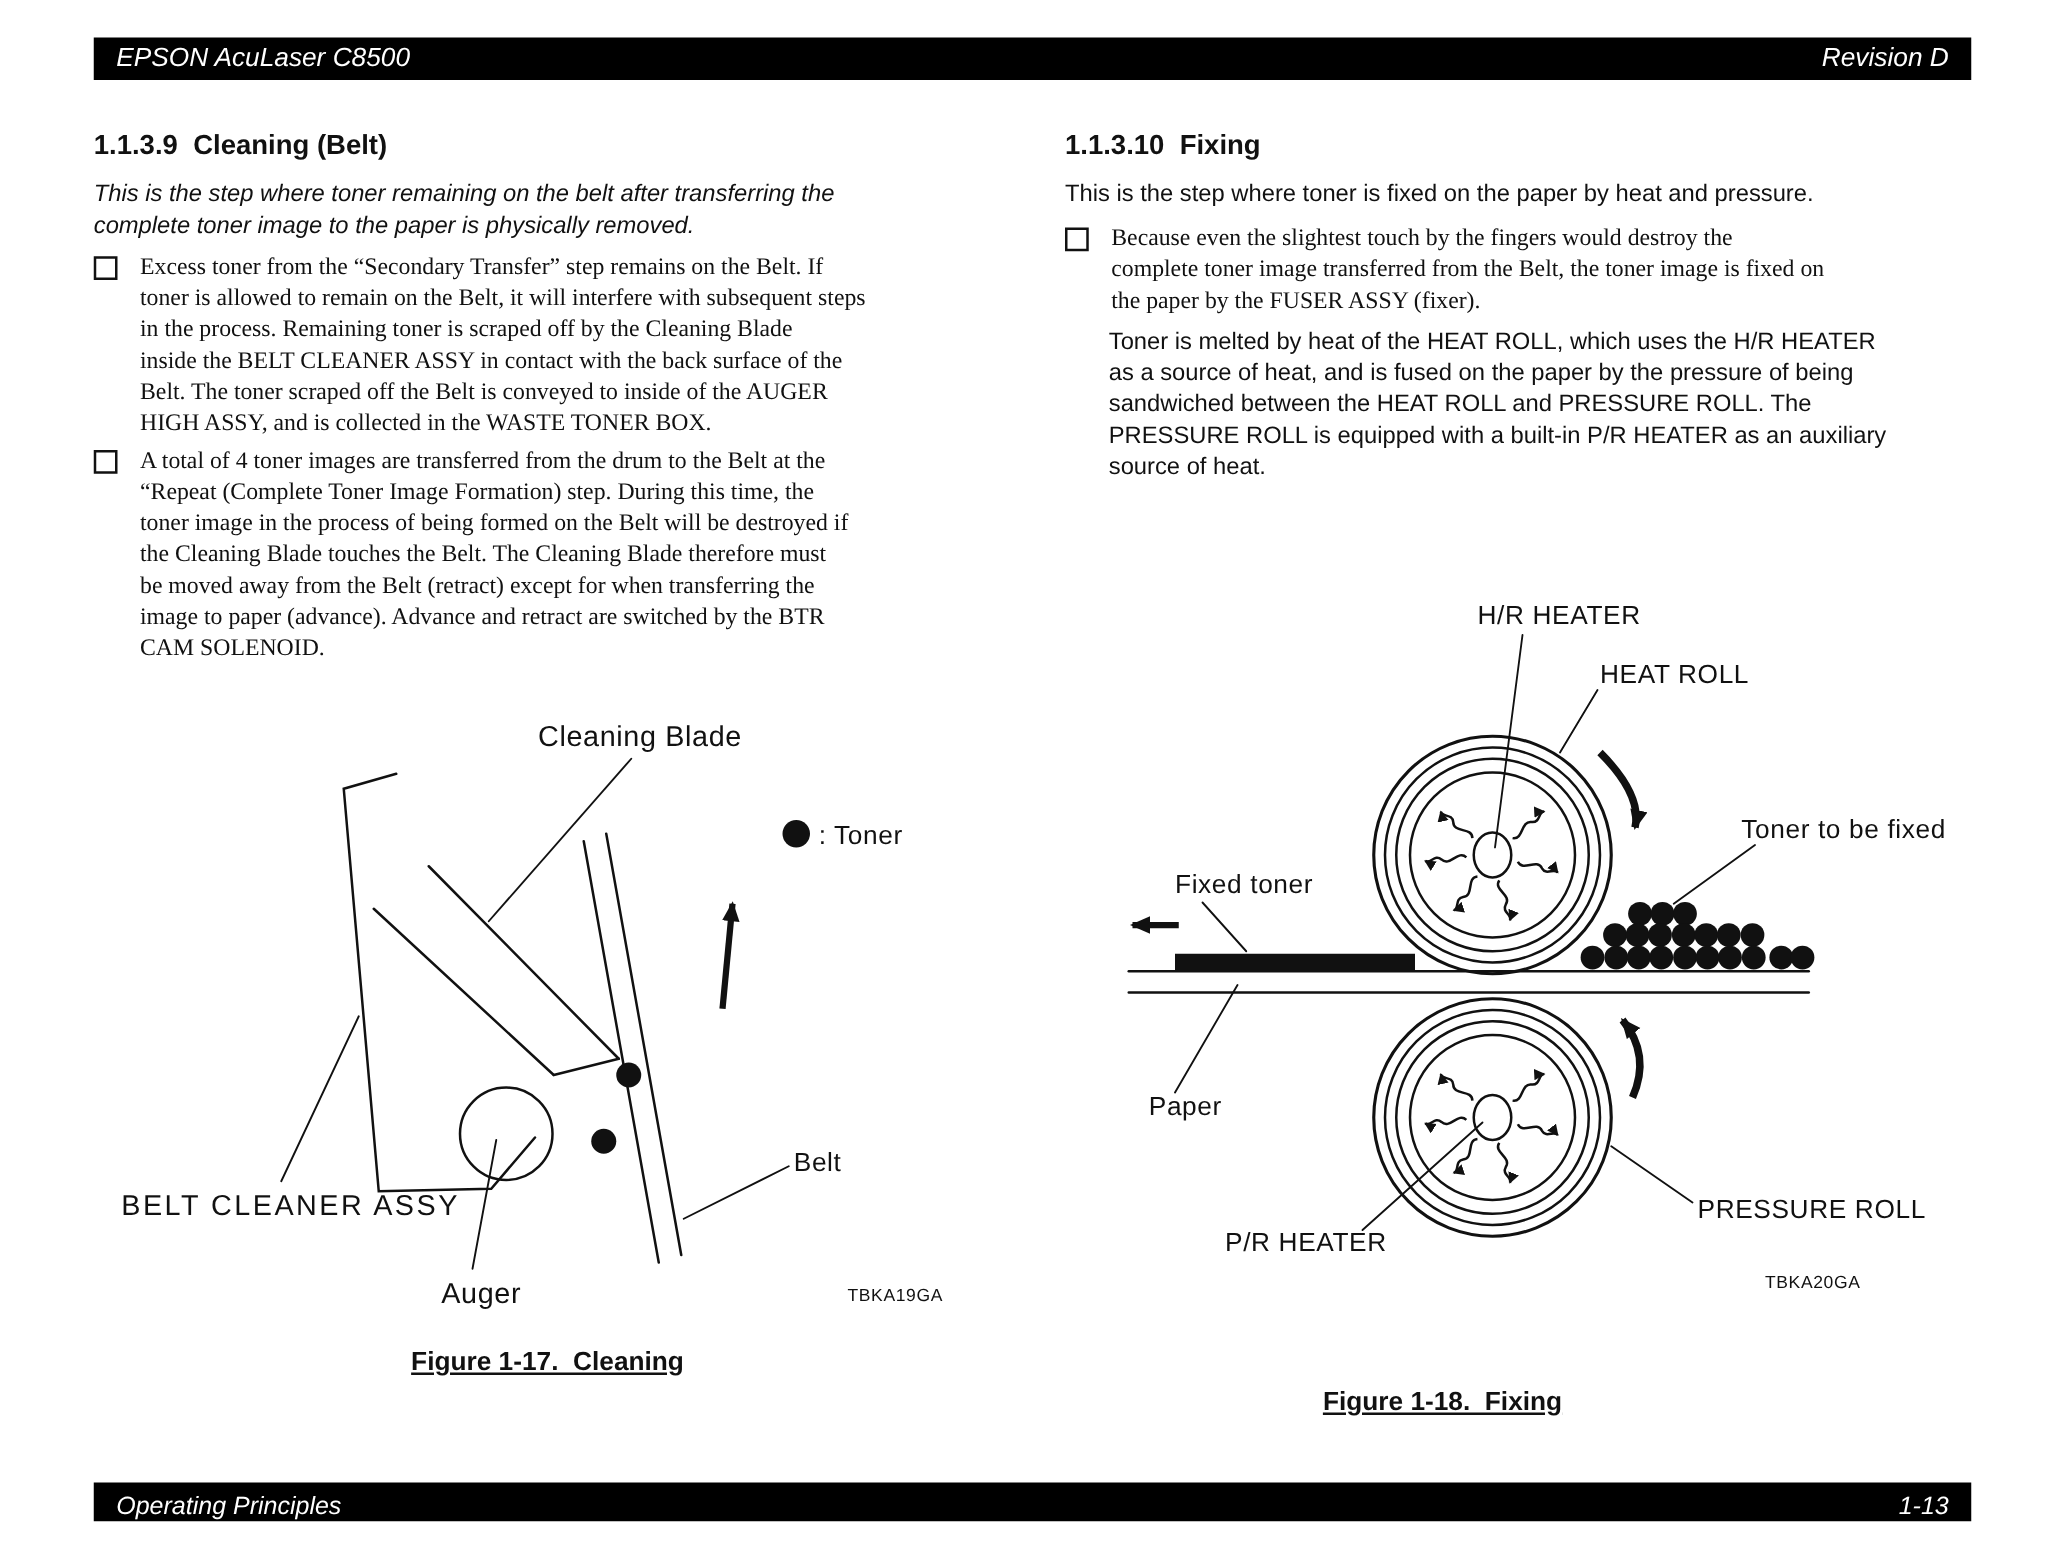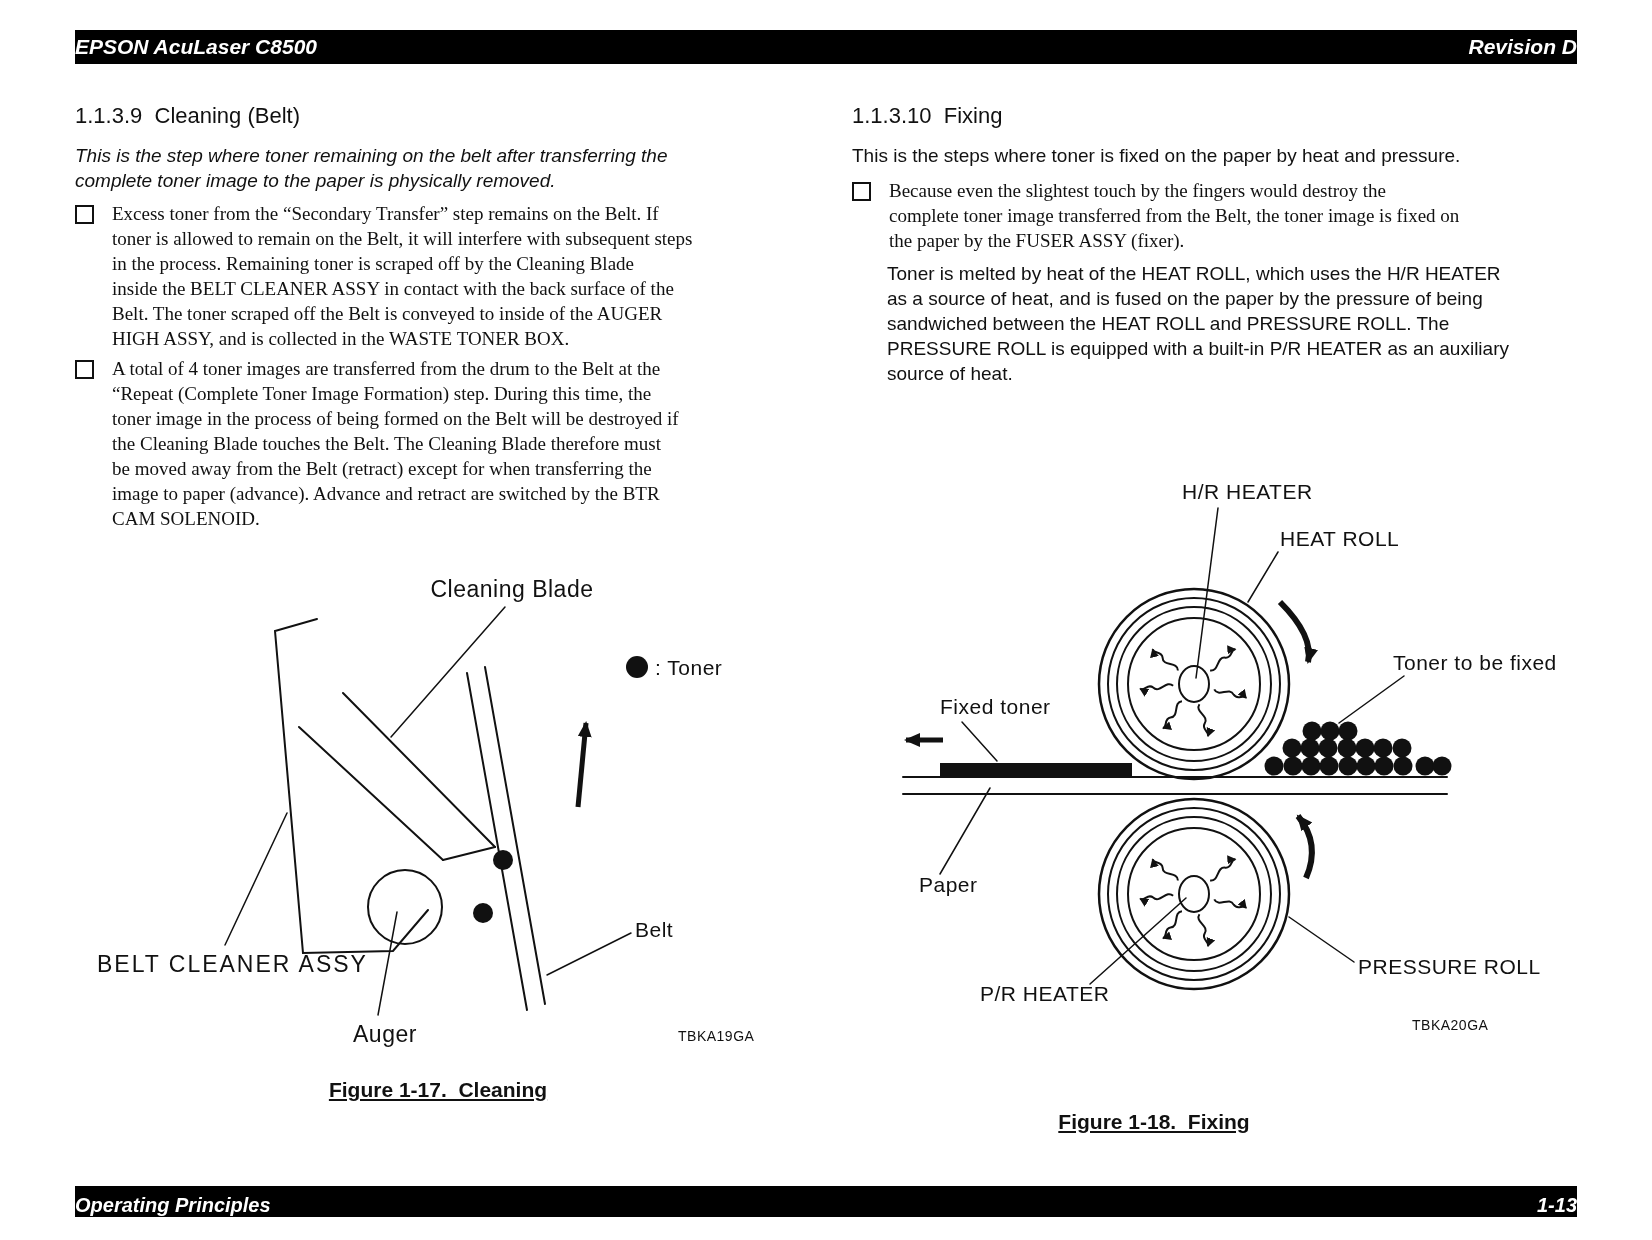--- a/index.html
+++ b/index.html
@@ -2,26 +2,26 @@
 <html><head>
 <meta charset="utf-8">
 <style>
   html,body{margin:0;padding:0;background:#e8e8e8;}
   .page{
     position:relative;width:1652px;height:1240px;background:#ffffff;
     font-family:"Liberation Sans",sans-serif;color:#111;overflow:hidden;
   }
   .bar{
     position:absolute;left:75px;width:1502px;background:#000;color:#fff;
-    font-weight:bold;font-style:italic;display:flex;justify-content:space-between;
-    align-items:center;padding:0 0;box-sizing:border-box;
+    font-weight:normal;font-style:italic;display:flex;justify-content:space-between;
+    align-items:center;padding:0 18px;box-sizing:border-box;
   }
   .bar.header{top:30px;height:34px;font-size:21px;}
   .bar.footer{top:1186px;height:31px;font-size:20px;align-items:flex-end;}
-  .heading{position:absolute;font-size:22px;font-weight:normal;white-space:pre;}
+  .heading{position:absolute;font-size:22px;font-weight:bold;white-space:pre;}
   .body-text{position:absolute;font-size:19px;line-height:25px;white-space:pre-line;}
   .bullet{position:absolute;display:flex;font-family:Liberation Serif, serif;}
   .checkbox{
     flex:0 0 auto;width:15px;height:15px;border:2px solid #111;margin-top:4px;
   }
   .bullet .body-text-inner{
     margin-left:18px;font-size:19px;line-height:25px;white-space:pre-line;
   }
   .indent-para{margin-left:35px;}
   .fig-caption{
@@ -111,21 +111,21 @@
     <text class="fig-label-sp" x="22" y="417">BELT  CLEANER  ASSY</text>
     <text class="fig-label-lg" x="278" y="487">Auger</text>
     <text class="fig-label" x="560" y="382">Belt</text>
     <text class="fig-code" x="603" y="486">TBKA19GA</text>
   </svg>
 
   <div class="fig-caption" style="left:138px;">Figure 1-17.  Cleaning</div>
 
   <div class="heading" style="left:852px;top:103px;">1.1.3.10  Fixing</div>
 
-  <div class="body-text" style="left:852px;top:143px;width:720px;">This is the steps where toner is fixed on the paper by heat and pressure.</div>
+  <div class="body-text" style="left:852px;top:143px;width:720px;">This is the step where toner is fixed on the paper by heat and pressure.</div>
 
   <div class="bullet" style="left:852px;top:178px;width:730px;">
     <span class="checkbox"></span>
     <div class="body-text-inner">Because even the slightest touch by the fingers would destroy the
 complete toner image transferred from the Belt, the toner image is fixed on
 the paper by the FUSER ASSY (fixer).</div>
   </div>
 
   <div class="body-text indent-para" style="left:852px;top:261px;width:700px;">Toner is melted by heat of the HEAT ROLL, which uses the H/R HEATER
 as a source of heat, and is fused on the paper by the pressure of being

